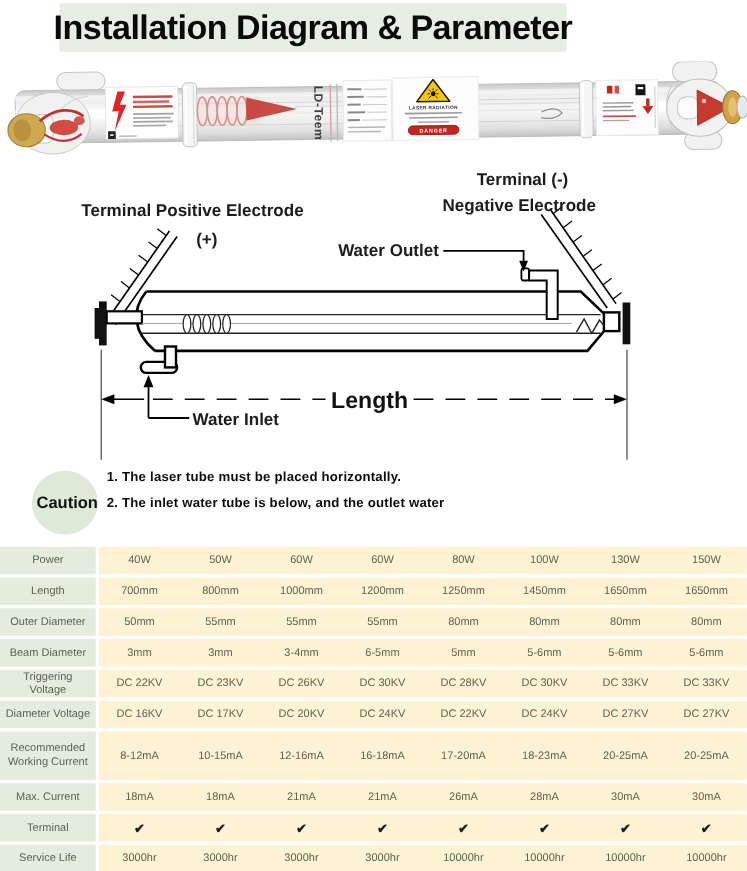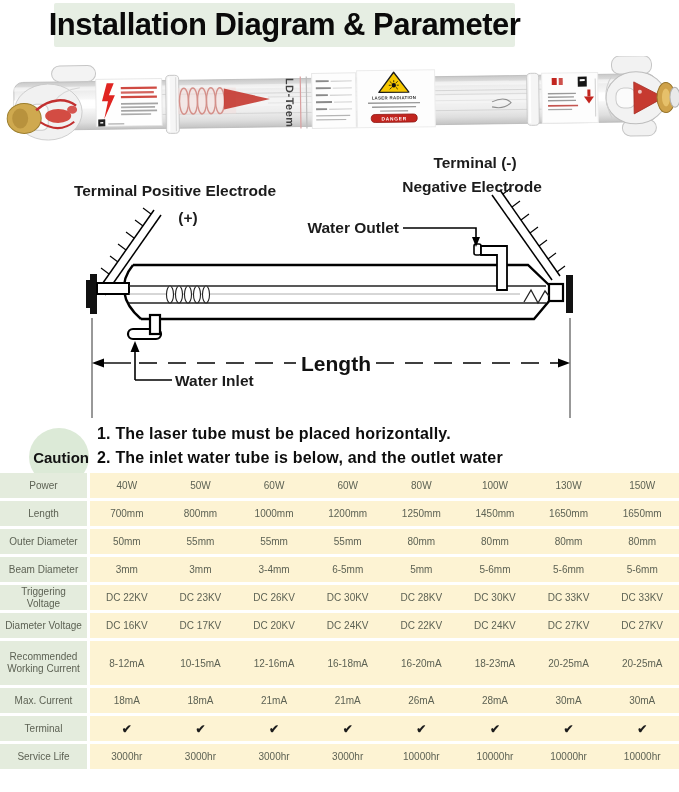--- a/index.html
+++ b/index.html
@@ -16,25 +16,25 @@
     margin:0;font-size:31px;font-weight:bold;color:#0a0a0a;letter-spacing:-0.5px;white-space:nowrap;
   }
   .photo{position:absolute;left:0;top:56px;width:679px;height:96px;}
   .diagram{position:absolute;left:0;top:150px;width:679px;height:270px;}
   .caution-badge{
     position:absolute;left:29px;top:428px;width:60px;height:58px;border-radius:50%;
     background:var(--caution-bg,#dcead7);
     display:flex;align-items:center;justify-content:flex-end;
     font-size:15px;font-weight:bold;color:#111;
   }
-  .notes{position:absolute;left:97px;top:423px;width:565px;font-size:16px;font-weight:bold;color:#0d0d0d;}
+  .notes{position:absolute;left:97px;top:423px;width:565px;font-size:12px;font-weight:bold;color:#0d0d0d;}
   .notes .line{line-height:21px;letter-spacing:0.2px;}
   .notes .line.first{margin-bottom:3px;}
   .notes .line.cont{padding-left:18px;}
-  .param-table{position:absolute;left:0;top:473px;width:679px;display:flex;flex-direction:column;gap:3px;}
+  .param-table{position:absolute;left:0;top:497px;width:679px;display:flex;flex-direction:column;gap:3px;}
   .p-row{display:flex;gap:3px;height:25px;}
   .p-row.tall{height:44px;}
   .p-label{
     width:87px;flex:0 0 87px;background:var(--label-bg,#e4ecdd);
     display:flex;align-items:center;justify-content:center;text-align:center;
     font-size:10px;color:var(--text-muted,#5d6254);padding:0 5px;box-sizing:border-box;line-height:12px;
   }
   .p-values{flex:1;background:var(--cell-bg,#fdf3d3);display:flex;align-items:center;}
   .p-cell{
     flex:1;display:flex;align-items:center;justify-content:center;
@@ -365,21 +365,21 @@
         <div class="p-cell">DC 27KV</div>
       </div>
     </div>
     <div class="p-row tall">
       <div class="p-label">Recommended Working Current</div>
       <div class="p-values">
         <div class="p-cell">8-12mA</div>
         <div class="p-cell">10-15mA</div>
         <div class="p-cell">12-16mA</div>
         <div class="p-cell">16-18mA</div>
-        <div class="p-cell">16-20mA</div>
+        <div class="p-cell">17-20mA</div>
         <div class="p-cell">18-23mA</div>
         <div class="p-cell">20-25mA</div>
         <div class="p-cell">20-25mA</div>
       </div>
     </div>
     <div class="p-row">
       <div class="p-label">Max. Current</div>
       <div class="p-values">
         <div class="p-cell">18mA</div>
         <div class="p-cell">18mA</div>

